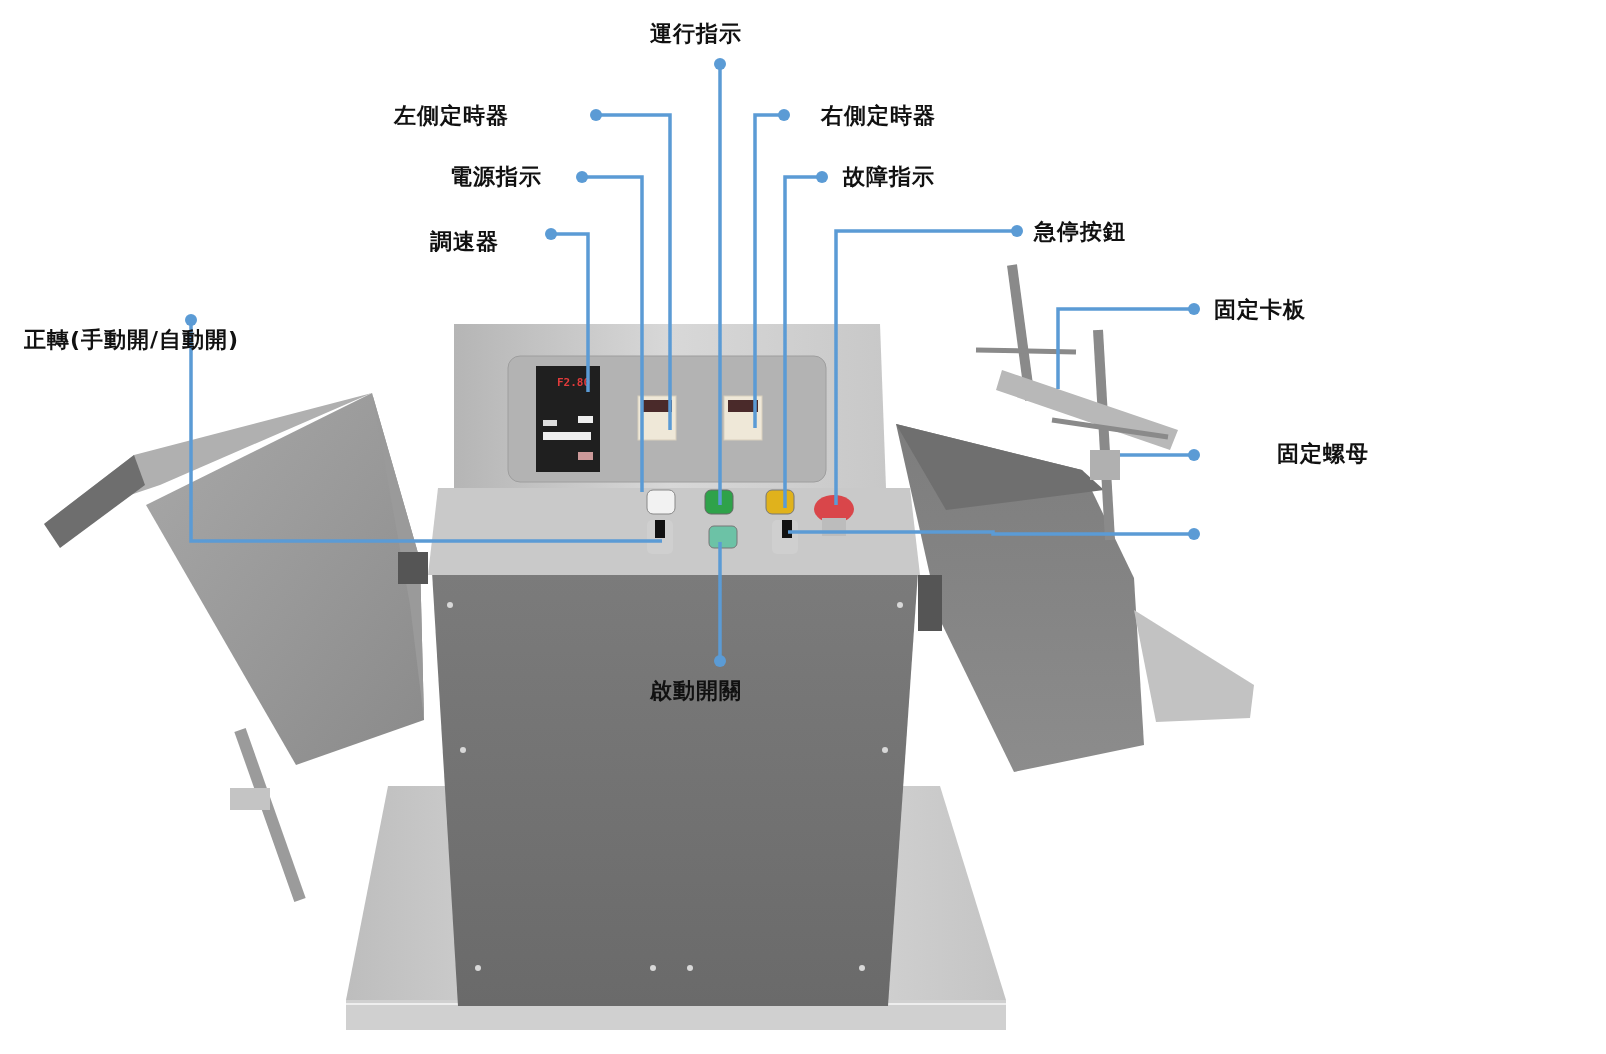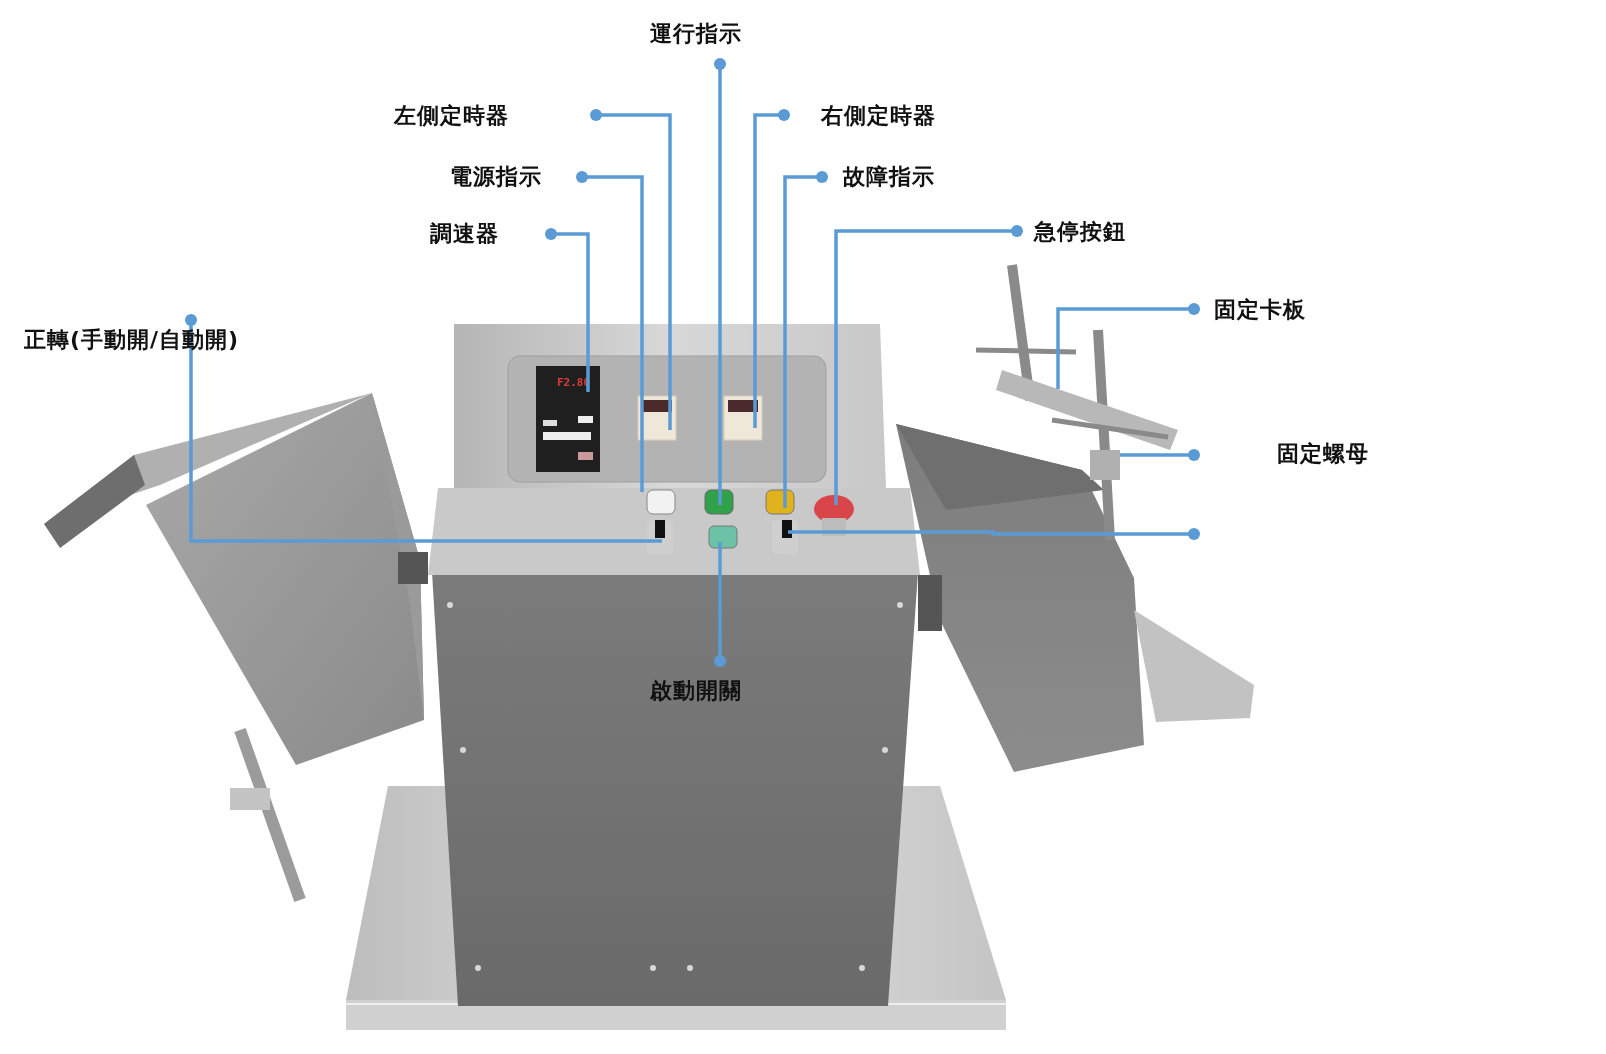--- a/index.html
+++ b/index.html
@@ -161,20 +161,20 @@
       <circle cx="1194" cy="534" r="6"></circle>
       <circle cx="720" cy="661" r="6"></circle>
     </g>
   </svg>
 
   <div class="callout-label" style="left:650px; top:14px;">運行指示</div>
   <div class="callout-label" style="left:394px; top:96px;">左側定時器</div>
   <div class="callout-label" style="left:804px; top:96px;margin-left:17px;">右側定時器</div>
   <div class="callout-label" style="left:420px; top:157px;margin-left:30px;">電源指示</div>
   <div class="callout-label" style="left:843px; top:157px;">故障指示</div>
-  <div class="callout-label" style="left:430px; top:214px;text-align:center;">調速器</div>
+  <div class="callout-label" style="left:430px; top:222px;text-align:center;">調速器</div>
   <div class="callout-label" style="left:1034px; top:212px;">急停按鈕</div>
   <div class="callout-label" style="left:24px; top:272px;margin-top:48px;">正轉(手動開/自動開)</div>
   <div class="callout-label" style="left:1214px; top:290px;">固定卡板</div>
   <div class="callout-label" style="left:1277px; top:434px;">固定螺母</div>
   <div class="callout-label" style="left:650px; top:671px;">啟動開關</div>
 
 </div>
 
 </body></html>

